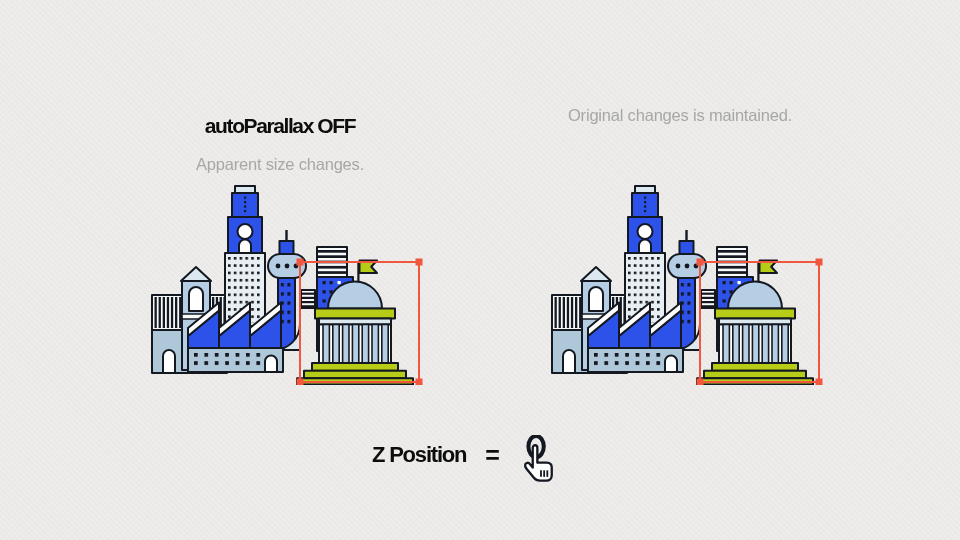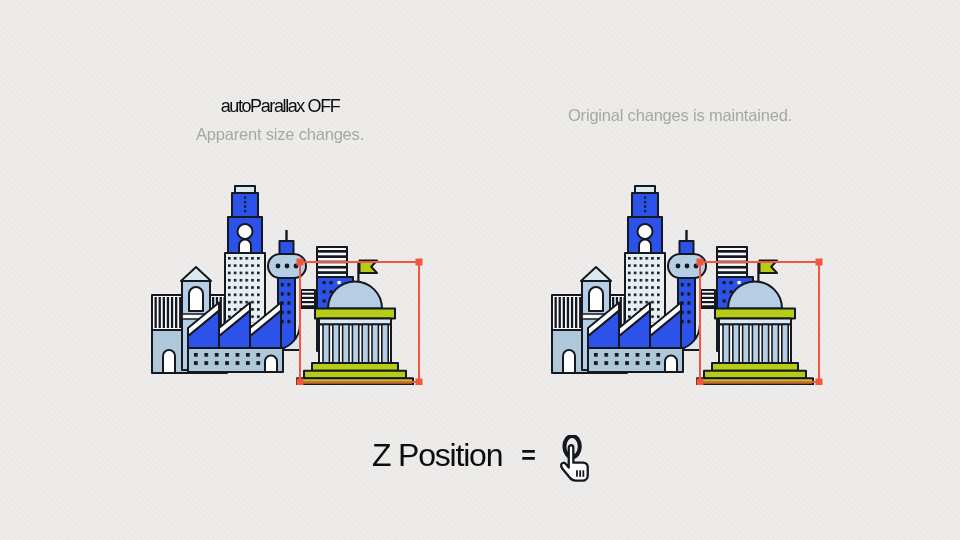--- a/index.html
+++ b/index.html
@@ -10,34 +10,34 @@
   }
   .stage::before{ 
     content:"";position:absolute;inset:0;pointer-events:none;
     background:
       repeating-linear-gradient(45deg,rgba(0,0,0,0.016) 0 2px,transparent 2px 4px),
       repeating-linear-gradient(-45deg,rgba(255,255,255,0.05) 0 2px,transparent 2px 4px);
   }
   .panel{position:absolute;top:97px;width:440px;text-align:center;}
   .panel.left{left:60px;} .panel.right{left:460px;}
   .panel h1{
-    margin:0;font-size:18px;font-weight:400;letter-spacing:-1.4px;
+    margin:18px;font-size:21px;font-weight:700;letter-spacing:-1.4px;
     line-height:1.05;color:var(--title,#0d0d0d);
   }
   .panel p{
     margin:9px 0 0 0;font-size:16.5px;font-weight:400;letter-spacing:-0.2px;
     color:var(--subtitle,#a7a7a5);
   }
   .city{position:absolute;top:180px;width:280px;height:205px;}
   .city.left{left:148px;} .city.right{left:548px;}
   .footer{
     position:absolute;left:372px;top:429px;height:52px;
     display:flex;align-items:center;
   }
-  .footer .zlabel{font-size:32px;font-weight:400;letter-spacing:-1.2px;color:var(--title,#0d0d0d);}
+  .footer .zlabel{font-size:22px;font-weight:700;letter-spacing:-1.2px;color:var(--title,#0d0d0d);}
   .footer .eq{font-size:25px;font-weight:700;color:var(--title,#0d0d0d);margin-left:19px;}
   .footer .hand{margin-left:20px;margin-top:8px;}
   
   .s{stroke:var(--ink,#141821);stroke-width:2;stroke-linejoin:round;}
   .s15{stroke:var(--ink,#141821);stroke-width:1.6;stroke-linejoin:round;}
   .f-blue{fill:var(--blue,#2d52e9);} .f-steel{fill:var(--steel,#b6cee3);}
   .f-steel2{fill:var(--steel2,#dce8f0);} .f-body{fill:var(--bodycol,#aec8d9);}
   .f-paper{fill:var(--paper,#f8fafa);} .f-white{fill:#ffffff;}
   .f-green{fill:var(--green,#b6cc17);} .f-ink{fill:var(--ink,#141821);}
   .f-dotbg{fill:var(--dotbg,#e8eff3);}

